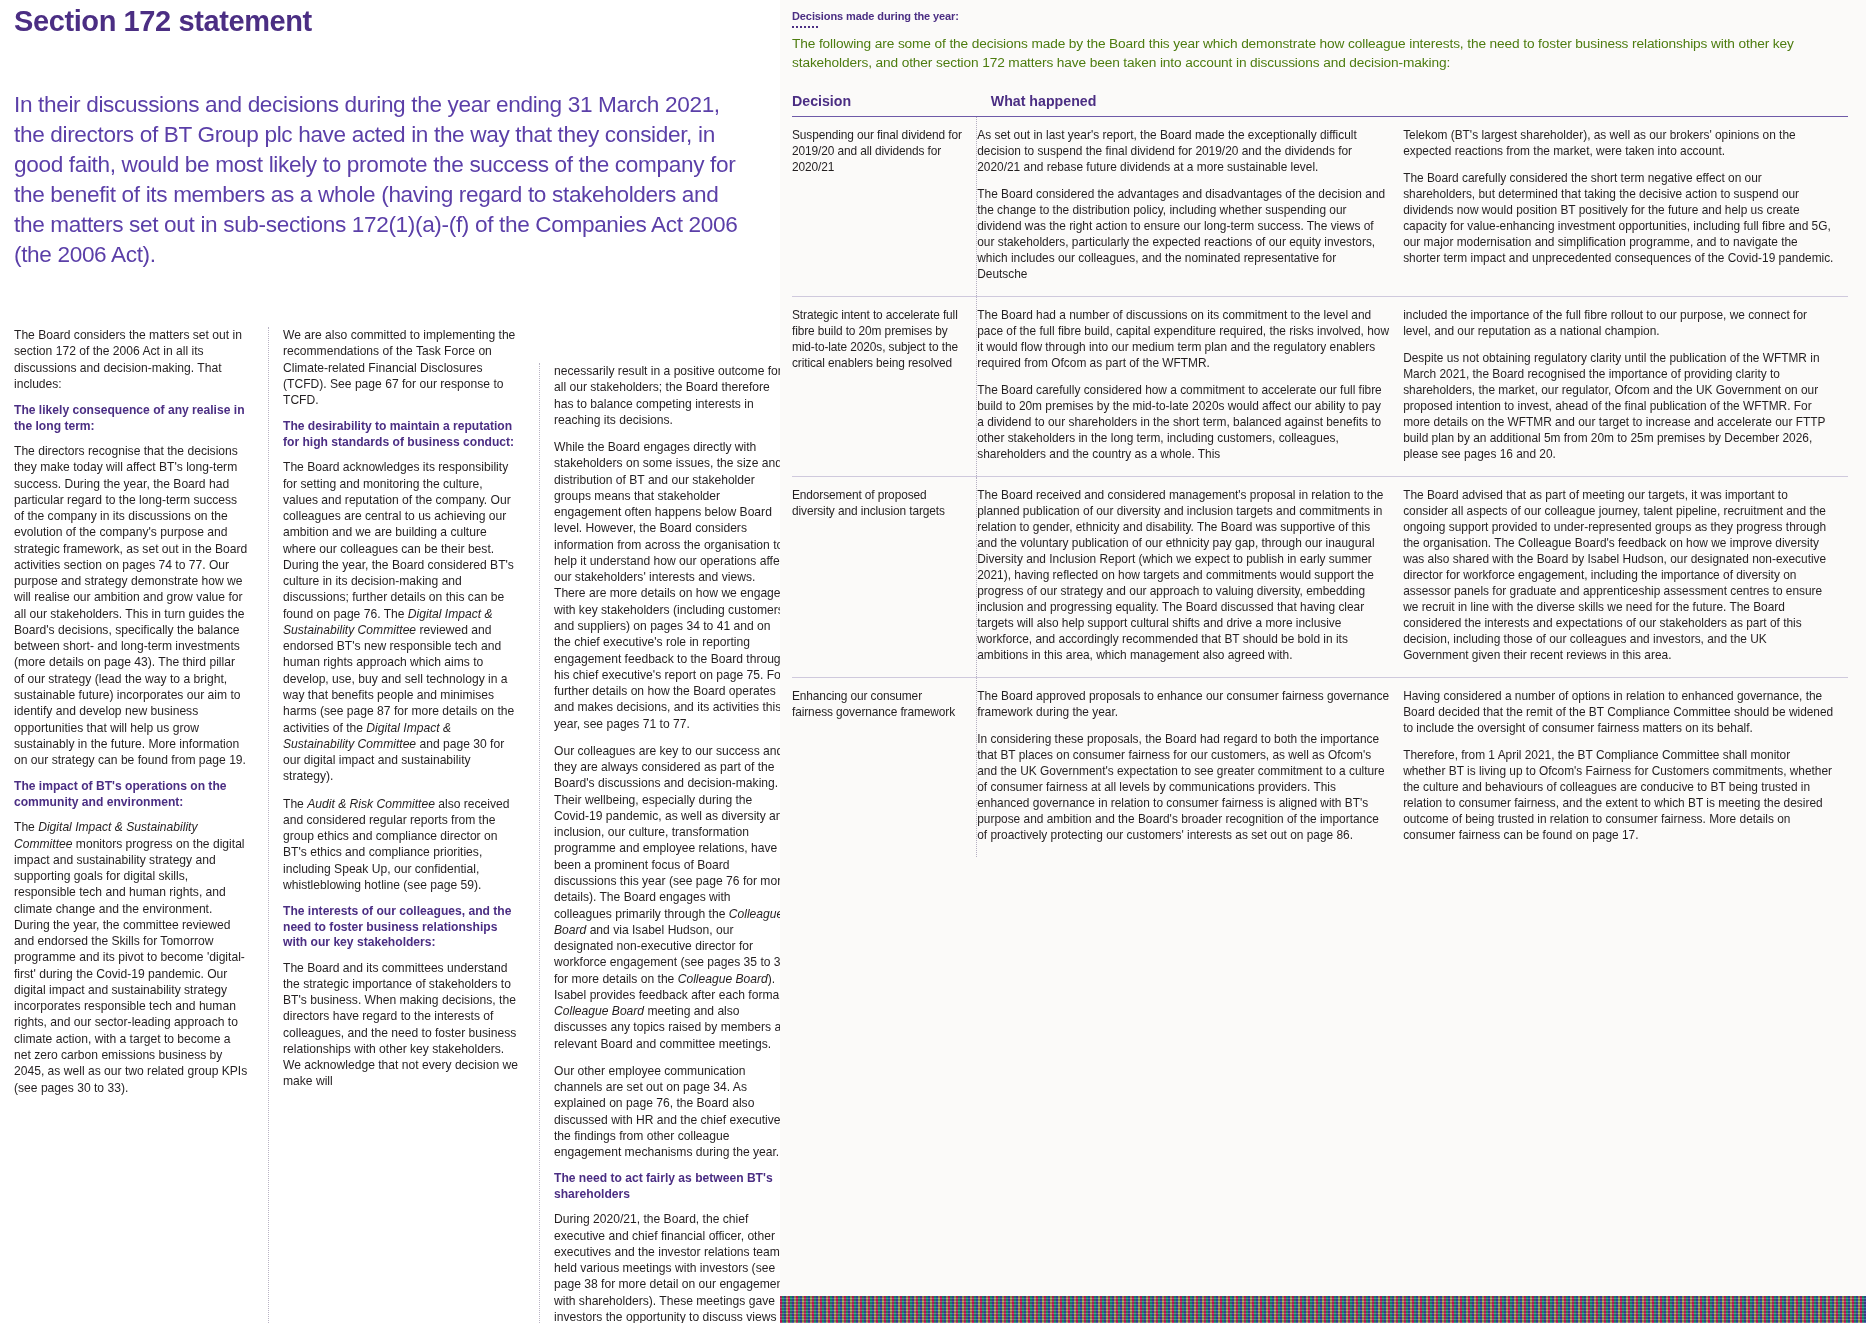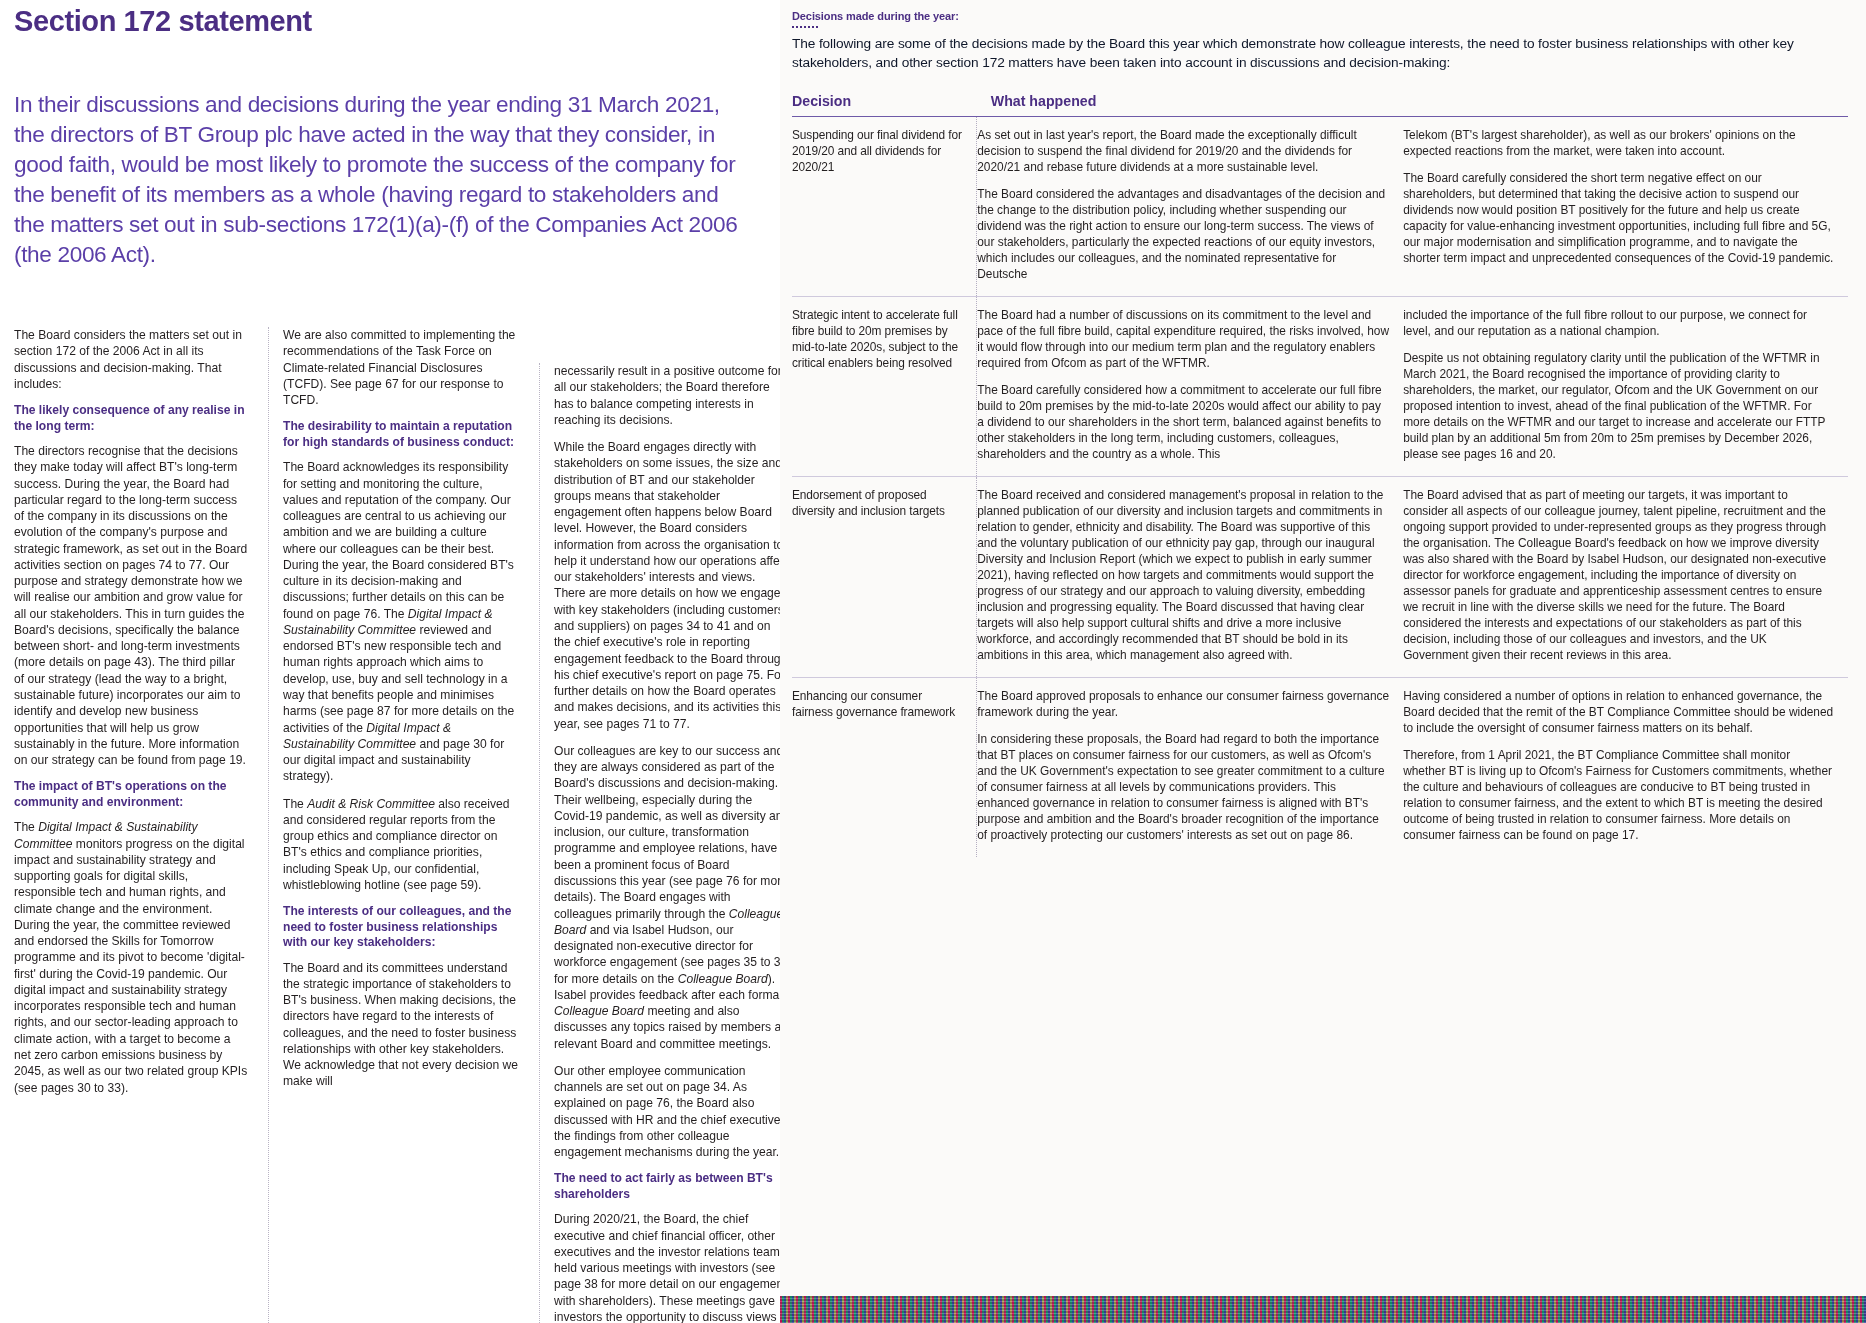--- a/index.html
+++ b/index.html
@@ -108,21 +108,21 @@
     padding: 4px 0 0 0;
     letter-spacing: -0.1px;
   }
   .r-dots {
     margin: 4px 0 6px 0;
     width: 26px;
     border-top: 2px dotted #4B2E83;
     height: 0;
   }
   .r-intro {
-    color: #0f172a;
+    color: #4d7c0f;
     font-size: 13.7px;
     line-height: 1.42;
     max-width: 1062px;
     letter-spacing: -0.12px;
   }
   table.dt {
     width: 1056px;
     border-collapse: collapse;
     margin-top: 20px;
     table-layout: fixed;

